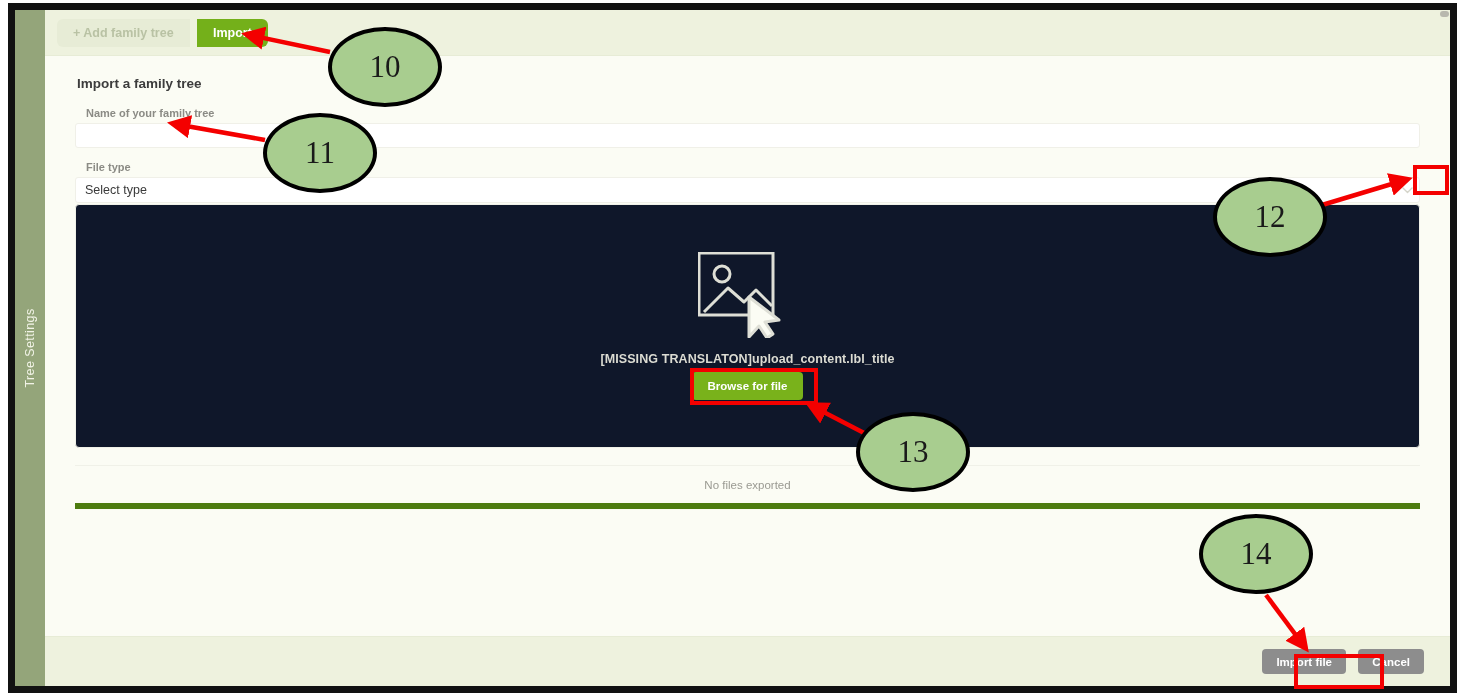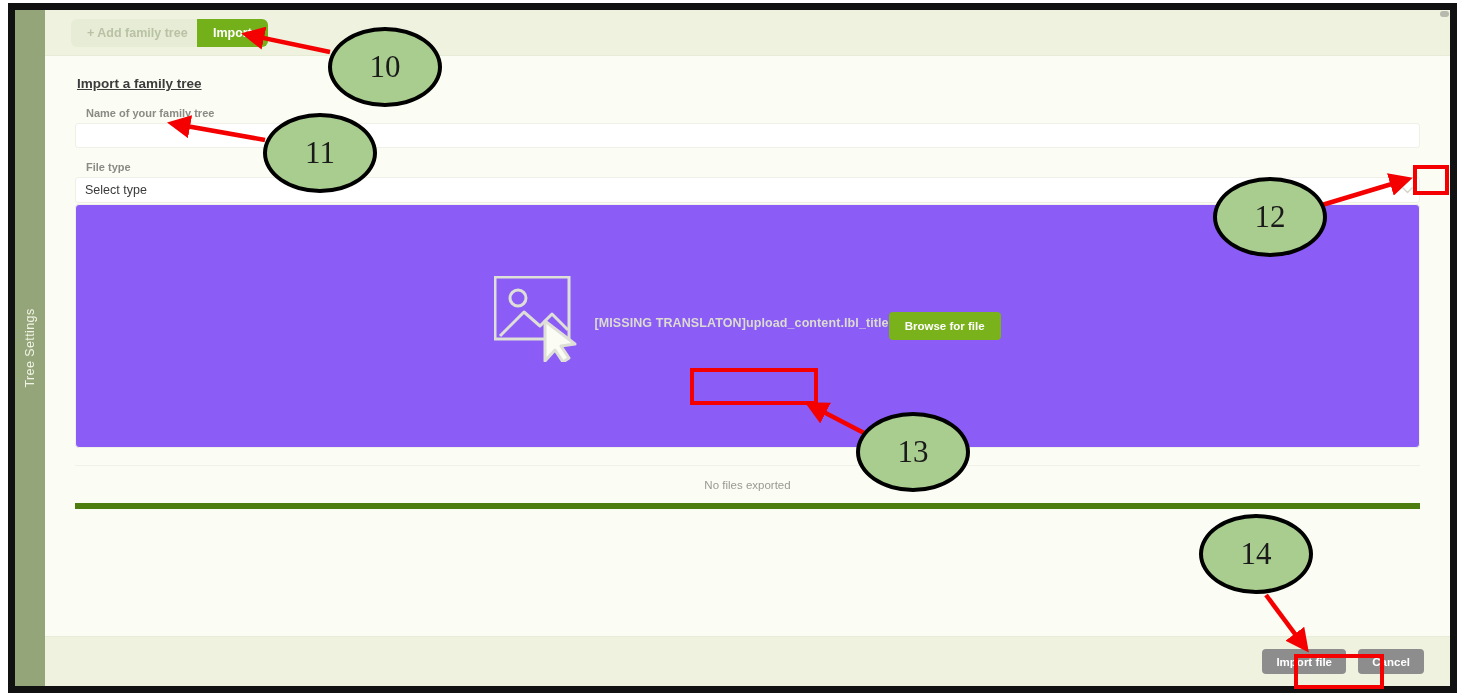--- a/index.html
+++ b/index.html
@@ -66,21 +66,21 @@
     top: 9px;
     height: 28px;
     line-height: 28px;
     padding: 0 16px;
     border-radius: 6px;
     font-size: 12.5px;
     font-weight: bold;
     white-space: nowrap;
   }
   .tab.inactive {
-    left: 26px;
+    left: 12px;
     color: #b9c2a4;
     background: #e7ecd6;
     border-radius: 6px 0 0 6px;
   }
   .tab.active {
     left: 152px;
     color: #ffffff;
     background: #74b01a;
     border-radius: 0 6px 6px 0;
   }
@@ -91,21 +91,20 @@
     left: 0; top: 46px; right: 0; bottom: 50px;
     background: #fbfcf4;
     padding: 14px 30px 0 30px;
   }
 
   #page-title {
     font-size: 13.5px;
     font-weight: bold;
     color: #3c3c3c;
     margin: 6px 0 16px 2px;
-    text-decoration: underline;
   }
 
   .field-label {
     font-size: 11px;
     font-weight: bold;
     color: #8b8b85;
     margin-bottom: 4px;
     margin-left: 11px;
   }
 
@@ -150,23 +149,23 @@
     font-size: 11px;
   }
 
   
   #dropzone {
     position: absolute;
     left: 30px; right: 30px;
     top: 194px; height: 244px;
     border: 1px solid #f0f1e8;
     border-radius: 4px;
-    background: #8b5cf6;
+    background: #0f172a;
     display: flex;
-    flex-direction: row;
+    flex-direction: column;
     align-items: center;
     justify-content: center;
   }
   #dz-icon { margin-bottom: 10px; }
   .dz-title {
     font-size: 12.5px;
     font-weight: bold;
     color: #dbdbd2;
     margin-bottom: 6px;
     letter-spacing: .1px;

